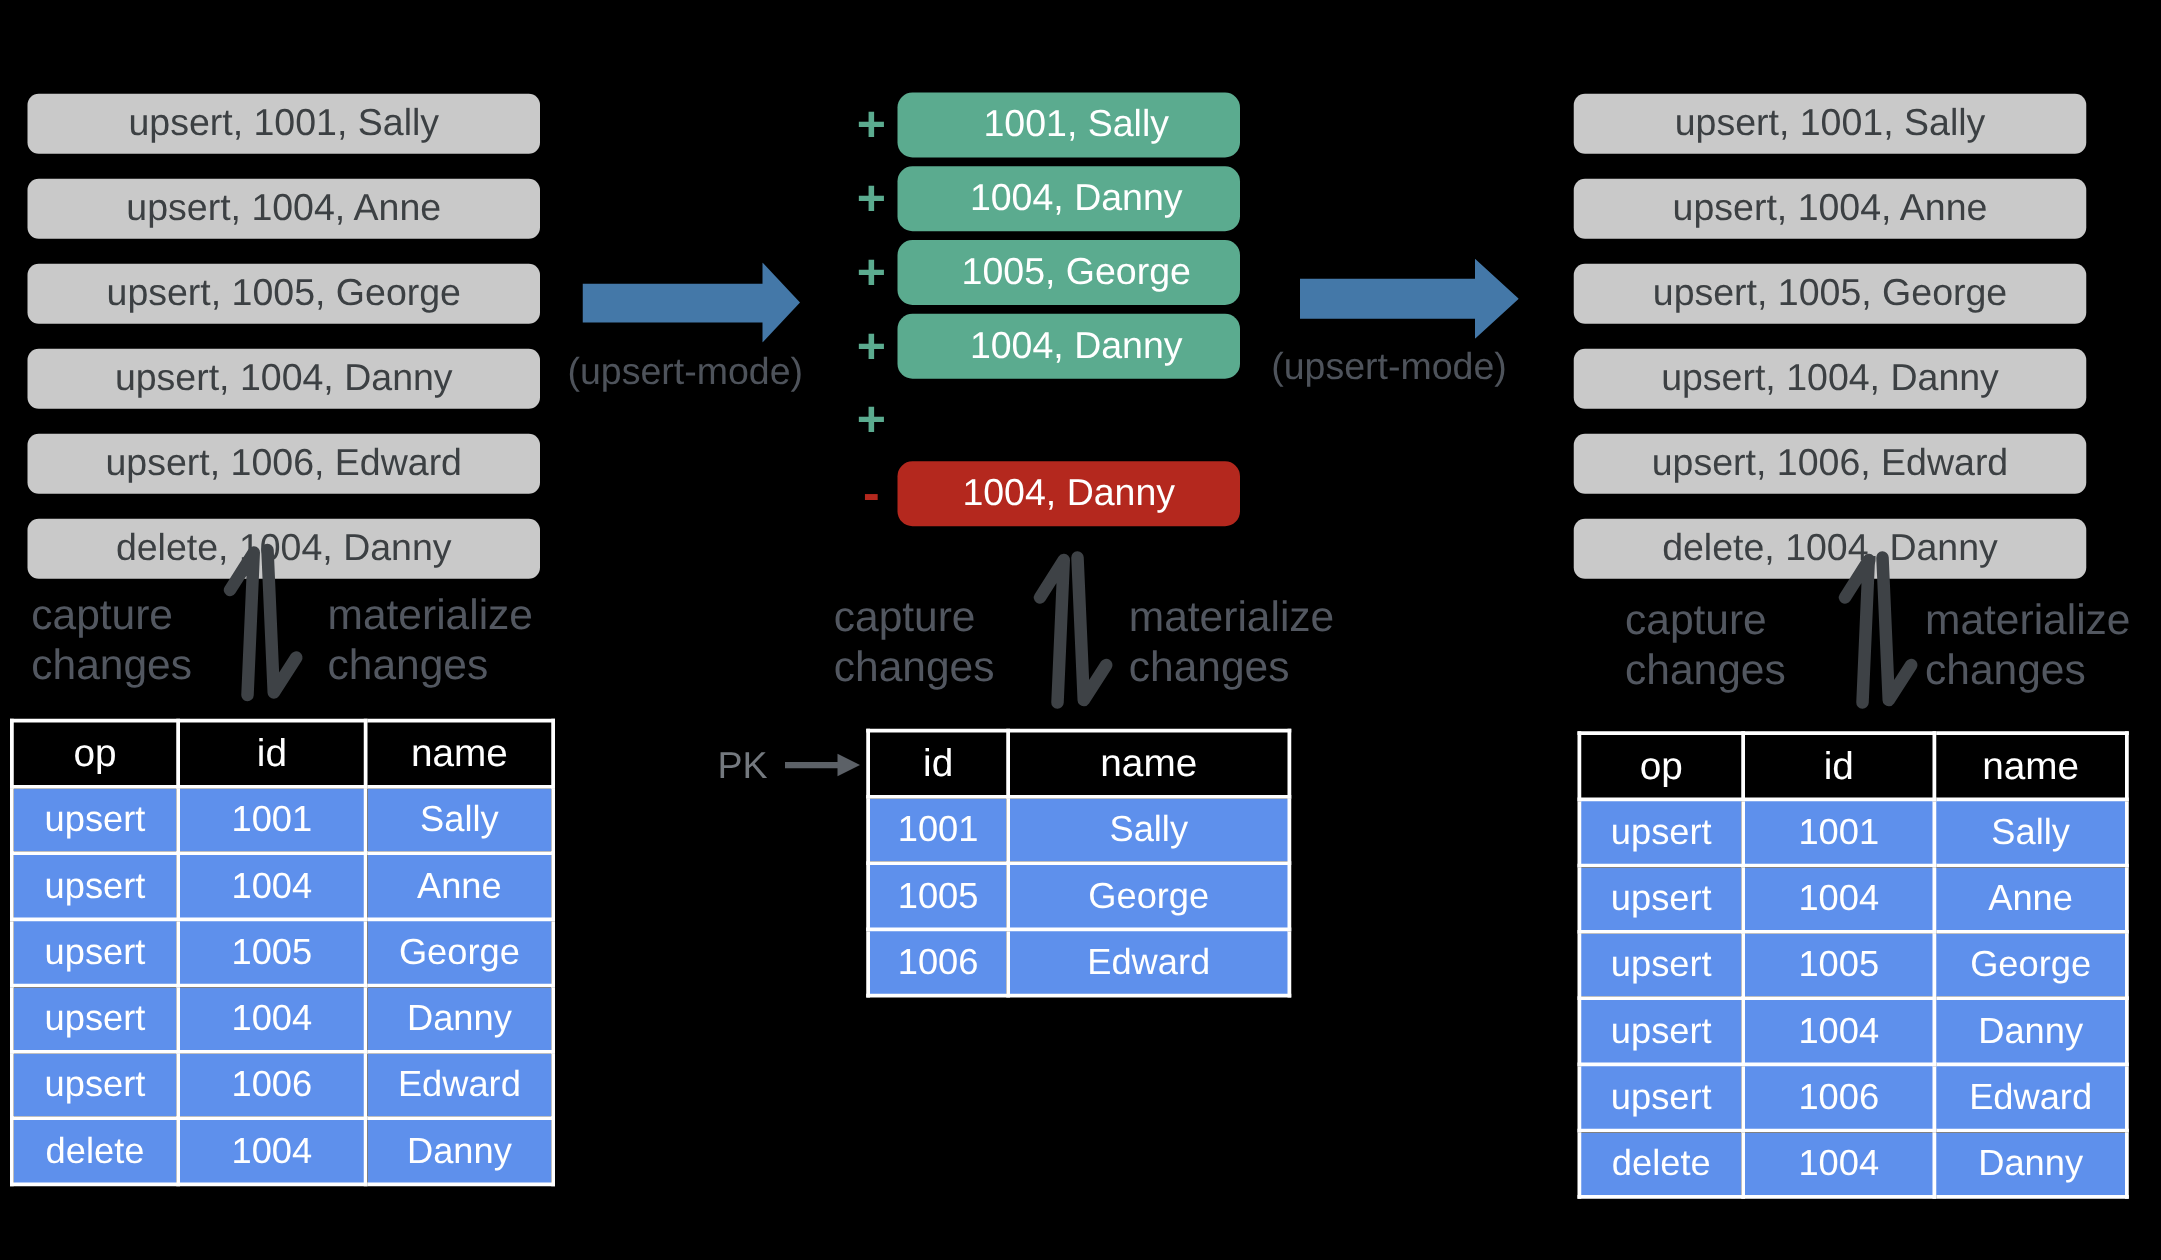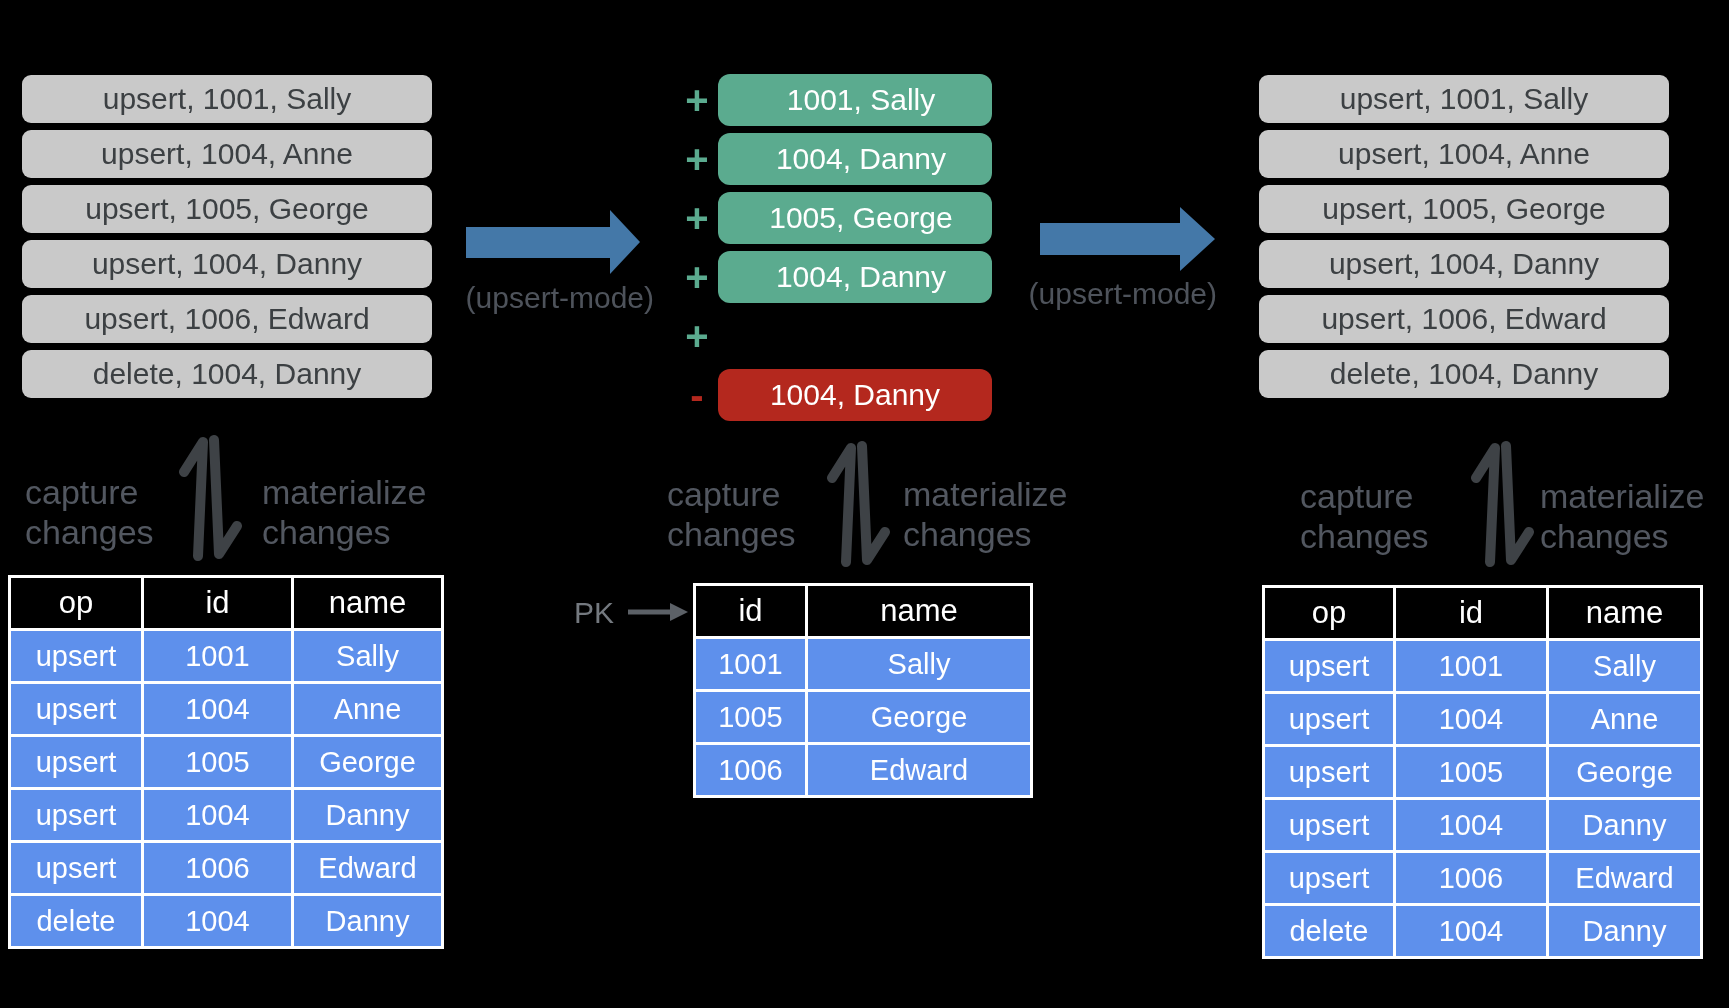--- a/index.html
+++ b/index.html
@@ -4,40 +4,40 @@
 <style>
   html,body{margin:0;padding:0;}
   body{
     width:1729px;height:1008px;background:var(--background,#000);
     font-family:"Liberation Sans",sans-serif;position:relative;overflow:hidden;
   }
   .abs{position:absolute;}
   
   .events{width:410px;}
   .event-box{
-    height:48px;margin-bottom:7px;border-radius:9px;
+    height:48px;margin-bottom:20px;border-radius:9px;
     background:var(--event-box,#C9C9C9);color:var(--event-text,#3C4043);
     font-size:30px;display:flex;align-items:center;justify-content:center;
   }
   
   #middle-changelog{width:316px;}
   .cl-row{display:flex;align-items:center;height:52px;margin-bottom:7px;}
   .cl-sign{width:42px;text-align:center;font-weight:bold;font-size:40px;line-height:52px;}
   .cl-sign.add{color:var(--add-box,#5BAB8F);}
   .cl-sign.remove{color:var(--remove-box,#B4281E);}
   .cl-box{
     flex:1;height:52px;border-radius:12px;color:var(--box-text,#fff);font-size:30px;
     display:flex;align-items:center;justify-content:center;
   }
   .cl-box.add{background:var(--add-box,#5BAB8F);padding-left:12px;}
   .cl-box.remove{background:var(--remove-box,#B4281E);}
   
   .flow-label{font-size:34px;line-height:40px;color:var(--flow-text,#525760);white-space:nowrap;}
   
-  .mode-label{width:200px;text-align:right;font-size:30px;color:var(--mode-label,#4E535B);white-space:nowrap;}
+  .mode-label{width:200px;text-align:left;font-size:30px;color:var(--mode-label,#4E535B);white-space:nowrap;}
   
   #pk-label{width:56px;text-align:center;font-size:30px;color:var(--pk-text,#74797F);}
   
   table{border-collapse:collapse;table-layout:fixed;}
   th,td{border:3px solid var(--table-border,#fff);height:48px;text-align:center;vertical-align:middle;overflow:hidden;}
   th{background:var(--table-header-bg,#000);color:var(--table-text,#fff);font-size:31px;font-weight:400;}
   td{background:var(--table-row,#5E90EC);color:var(--table-text,#fff);font-size:29px;}
 </style>
 </head>
 <body>

